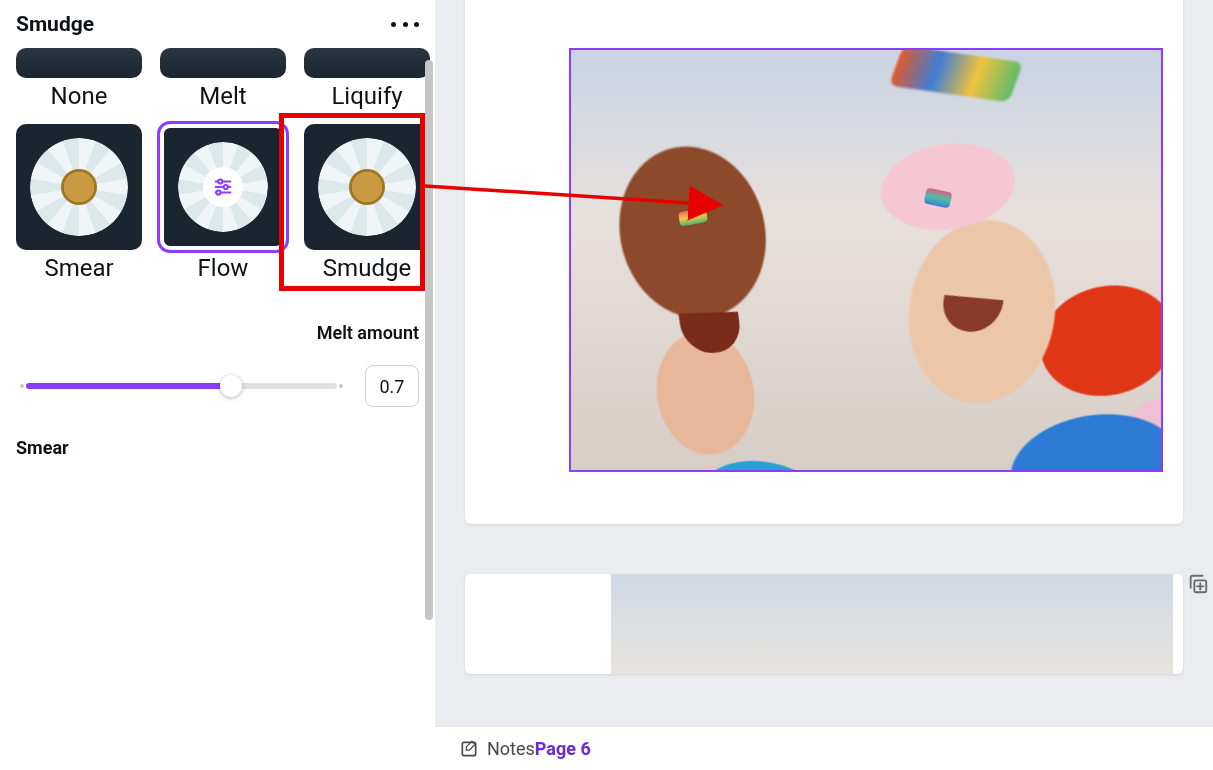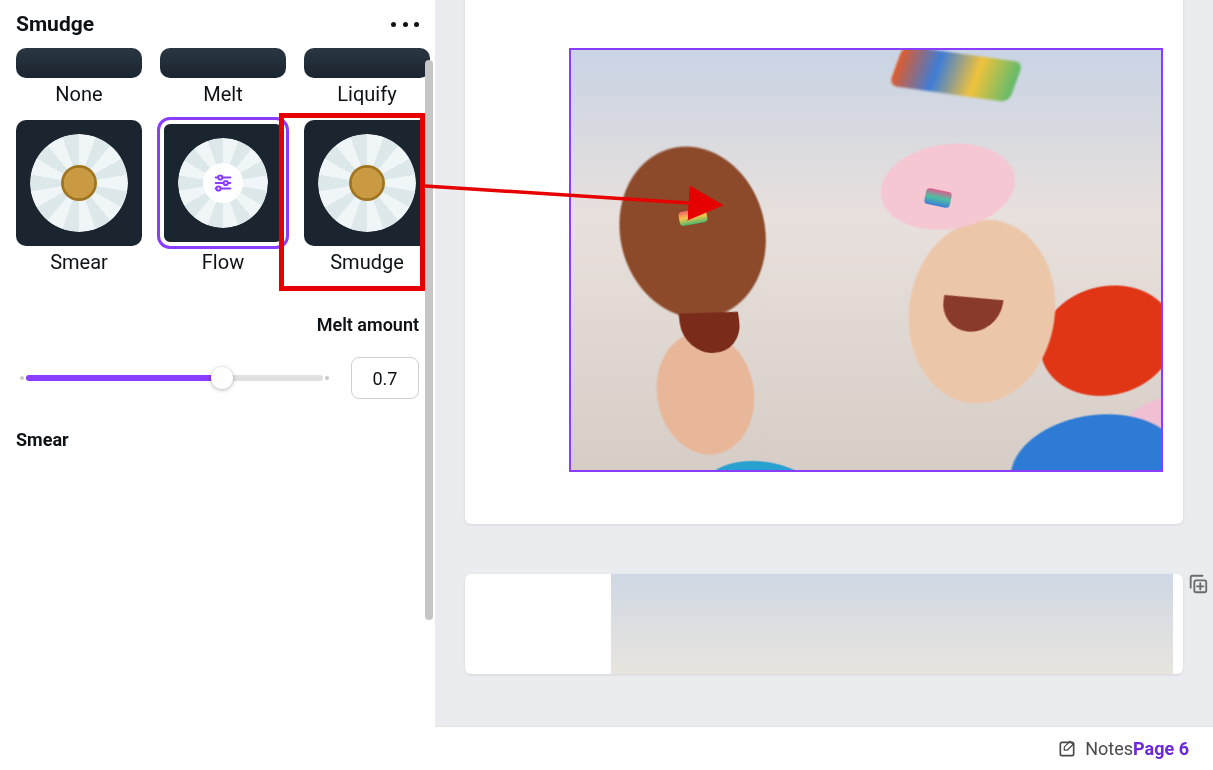--- a/index.html
+++ b/index.html
@@ -92,21 +92,21 @@
     .preset-thumb.flower::after {
       content: '';
       position: absolute;
       left: 50%; top: 50%;
       width: 36px; height: 36px;
       transform: translate(-50%, -50%);
       border-radius: 50%;
       background: radial-gradient(circle, #c99a42 0 60%, #a07623 60% 100%);
     }
     .preset-label {
-      font-size: 20px;
+      font-size: 24px;
       color: #0d1216;
       margin-bottom: 10px;
     }
     .preset.selected .preset-thumb {
       outline: 3px solid #8b3dff;
       outline-offset: 0px;
       border: 4px solid #fff;
     }
 
     .settings-badge {
@@ -175,21 +175,21 @@
     .slider-thumb {
       position: absolute;
       top: 50%;
       width: 22px; height: 22px;
       border-radius: 50%;
       background: #fff;
       box-shadow: 0 1px 4px rgba(0,0,0,0.3);
       transform: translate(-50%, -50%);
     }
     .value-box {
-      width: 68px;
+      width: 54px;
       height: 42px;
       border: 1px solid #d0d0d0;
       border-radius: 8px;
       display: flex;
       align-items: center;
       justify-content: center;
       font-size: 18px;
       color: #0d1216;
     }
 
@@ -357,21 +357,21 @@
     }
     .page-actions svg { display: block; }
 
     
     .notes-bar {
       height: 44px;
       background: #fff;
       border-top: 1px solid #e5e5e5;
       display: flex;
       align-items: center;
-      justify-content: flex-end;
+      justify-content: flex-start;
       padding: 0 24px;
     }
     .notes-left { display: flex; align-items: center; gap: 8px; color: #4a4a4a; font-size: 18px; }
     .notes-right { color: #6d28d9; font-size: 18px; font-weight: bold; }
 
     
     .arrow-svg {
       position: absolute;
       pointer-events: none;
       z-index: 20;

